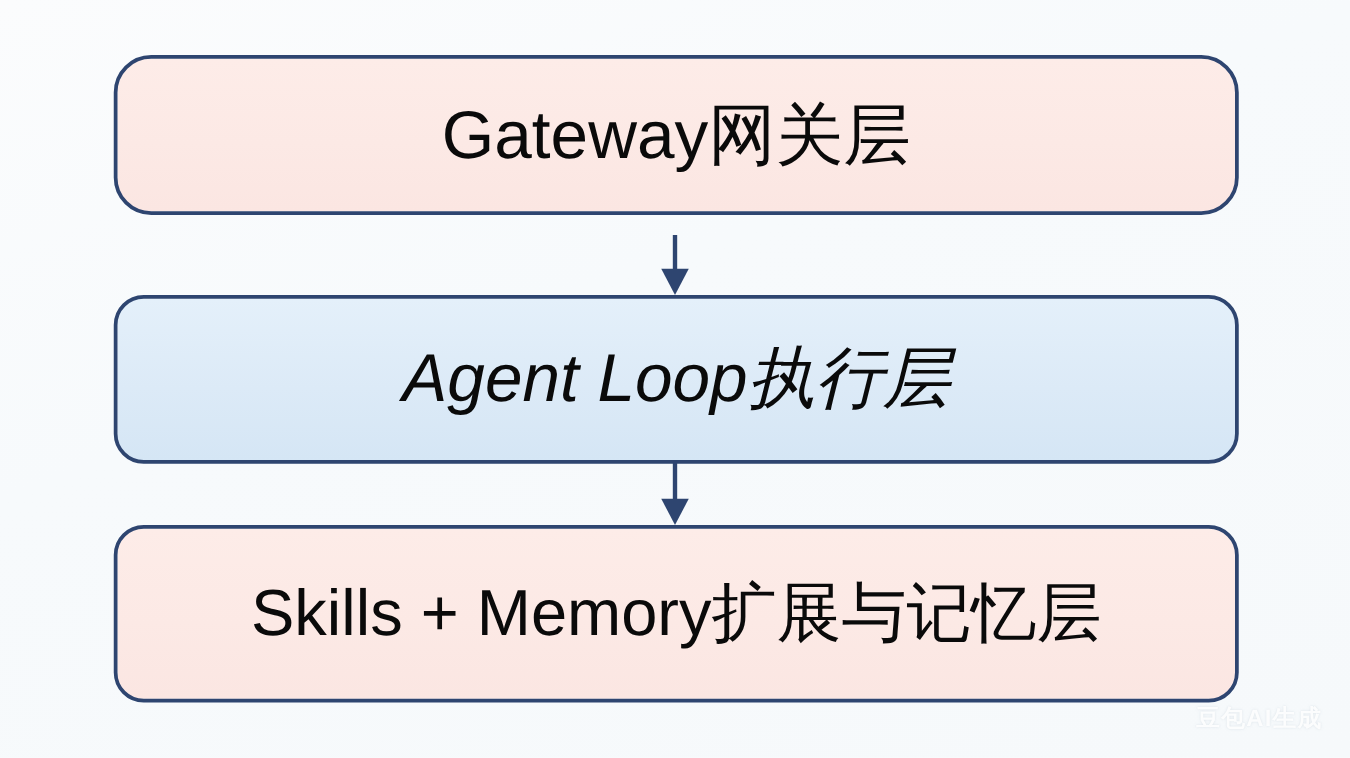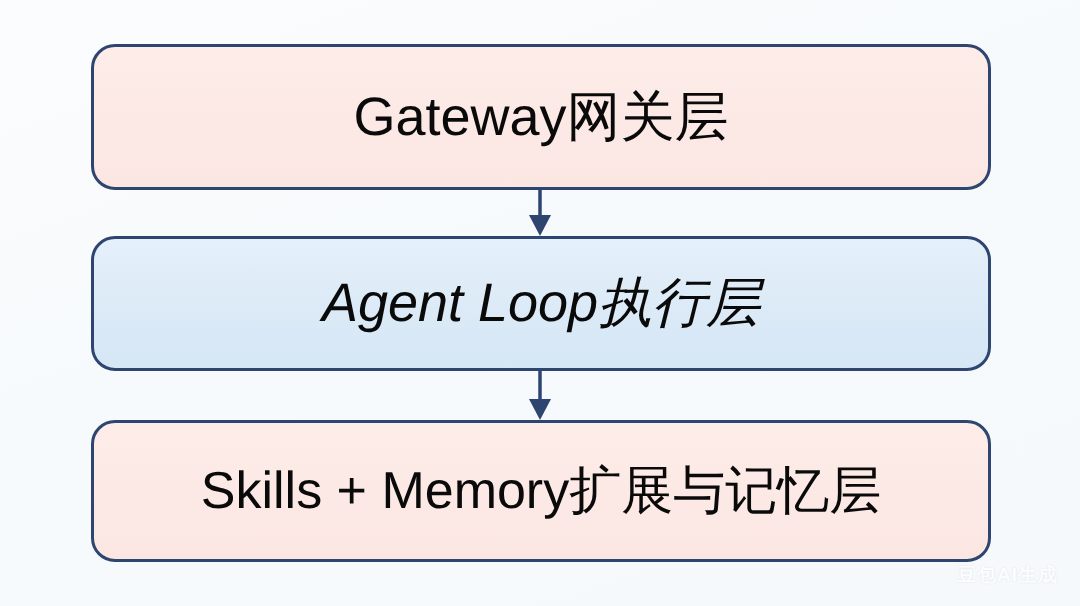--- a/index.html
+++ b/index.html
@@ -36,21 +36,21 @@
   }
 
   .flow-box.pink {
     background: linear-gradient(180deg, #fdece8 0%, #fce9e5 55%, #fbe6e2 100%);
   }
 
   .flow-box.blue {
     background: linear-gradient(180deg, #e4f0fa 0%, #dceaf7 55%, #d5e6f5 100%);
   }
 
-  #box-gateway  { top: 44px;  height: 146px; }
+  #box-gateway  { top: 44px;  height: 128px; border-radius: 30px; }
   #box-agent    { top: 236px; height: 135px; font-style: italic; }
   #box-skills   { top: 420px; height: 142px; }
 
   .box-label {
     color: #0a0a0a;
     font-size: 54px;
     line-height: 1.05;
     letter-spacing: 0px;
     white-space: nowrap;
     font-weight: 400;

